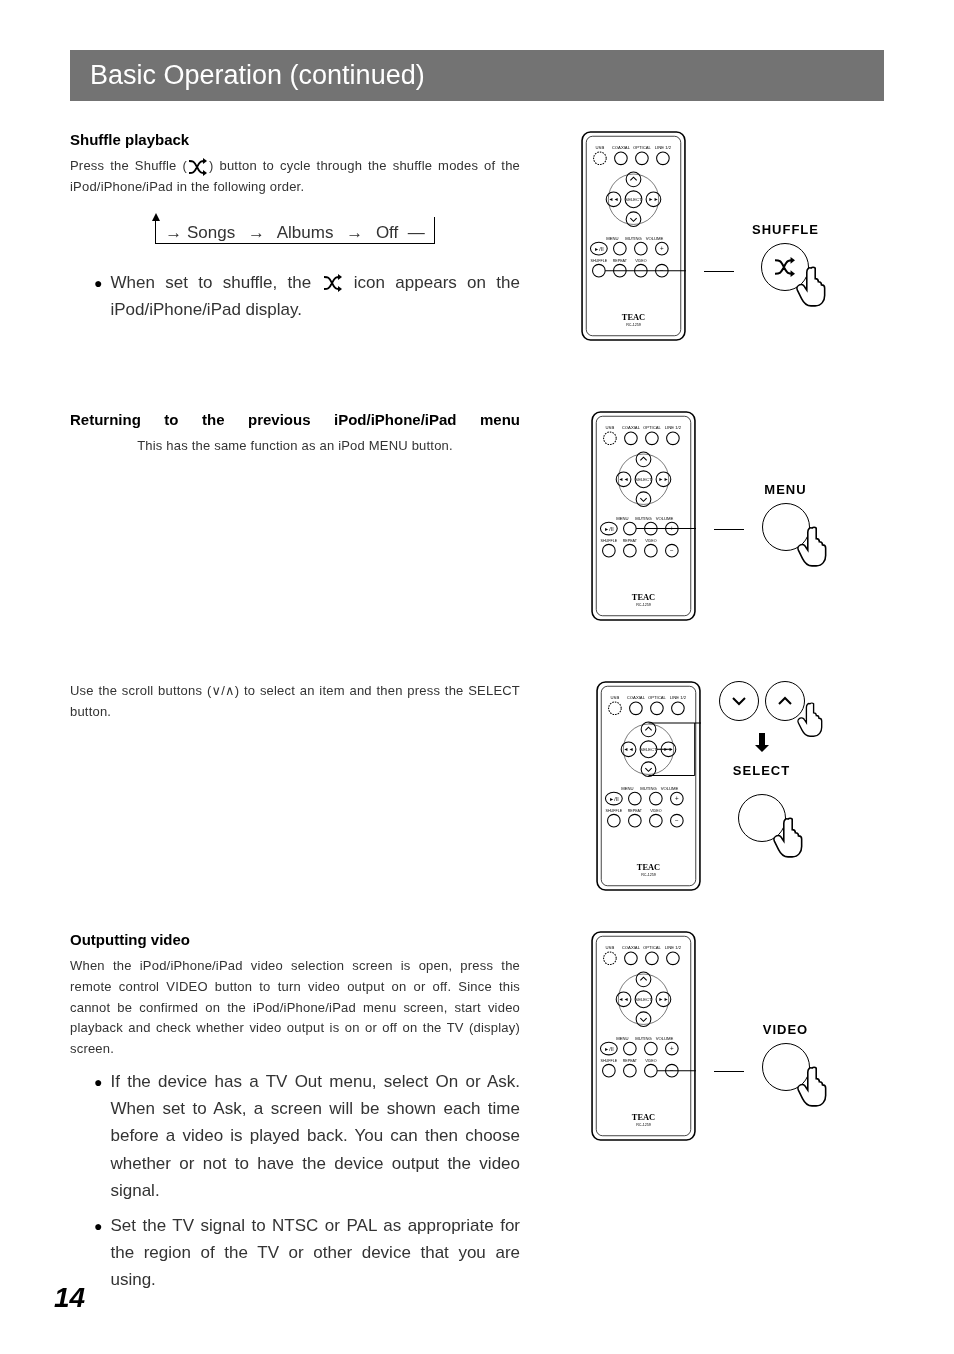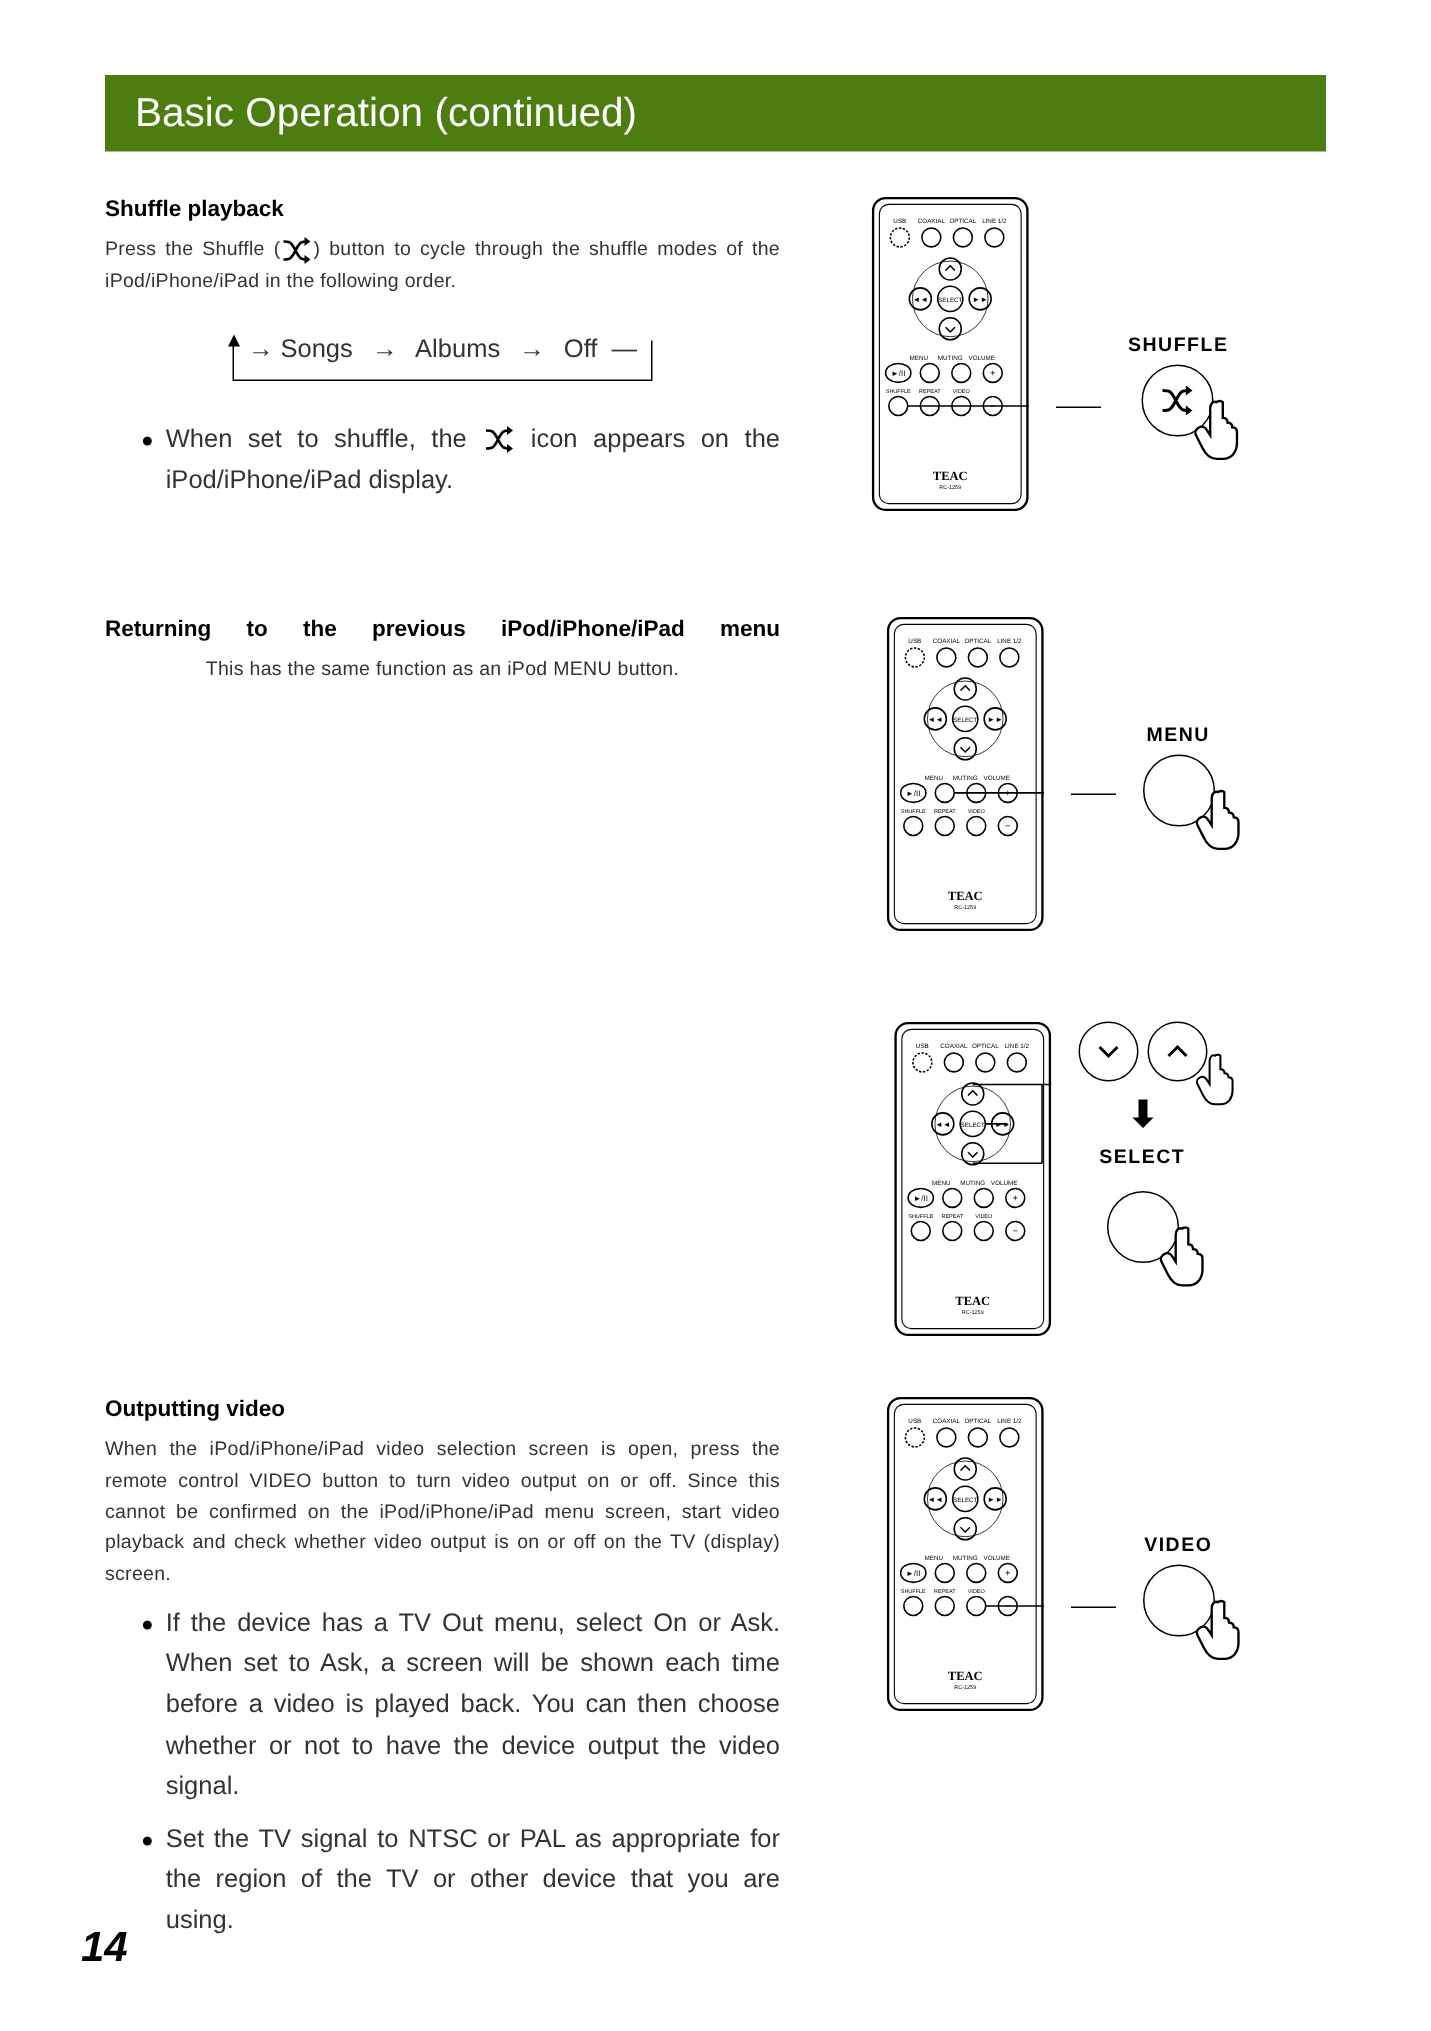--- a/index.html
+++ b/index.html
@@ -6,21 +6,21 @@
   body {
     font-family: "Helvetica Neue", Arial, sans-serif;
     width: 954px;
     height: 1354px;
     background: #fff;
     color: #000;
     position: relative;
     padding: 50px 70px 40px 70px;
   }
   .banner {
-    background: #4d7c0f;
+    background: #737373;
     color: #fff;
     font-size: 27px;
     padding: 10px 20px;
     margin-bottom: 30px;
     font-weight: 400;
   }
   .content {
     display: flex;
     flex-direction: column;
   }
@@ -53,21 +53,20 @@
     font-size: 13px;
     line-height: 1.6;
     color: #333;
     text-align: justify;
     letter-spacing: 0.2px;
   }
   .cycle-diagram {
     margin: 25px auto 25px auto;
     width: 280px;
     border-bottom: 1px solid #000;
-    padding-bottom: 10px;
     position: relative;
     text-align: center;
     font-size: 17px;
     color: #333;
   }
   .cycle-diagram .arrow {
     margin: 0 8px;
   }
   .cycle-left-up {
     position: absolute;
@@ -299,20 +298,21 @@
                 <use href="#hand-glyph"></use>
               </svg>
           </div>
         </div>
       </div>
     </div>
   </div>
 
   <div class="section" style="margin-top:30px;">
     <div class="text-col">
+      <p class="para">Use the scroll buttons (∨/∧) to select an item and then press the SELECT button.</p>
     </div>
     <div class="diagram-col">
       <div class="diagram-row" style="align-items:flex-start;">
         <svg viewBox="0 0 100 200" width="105" height="210">
           <use href="#remote-body"></use>
           <line x1="50" y1="40" x2="100" y2="40" stroke="#000"></line>
           <line x1="50" y1="90" x2="94" y2="90" stroke="#000"></line>
           <line x1="94" y1="90" x2="94" y2="40" stroke="#000"></line>
           <line x1="58" y1="65" x2="72" y2="65" stroke="#000"></line>
           <line x1="72" y1="65" x2="72" y2="200" stroke="#000" stroke-width="0"></line>

